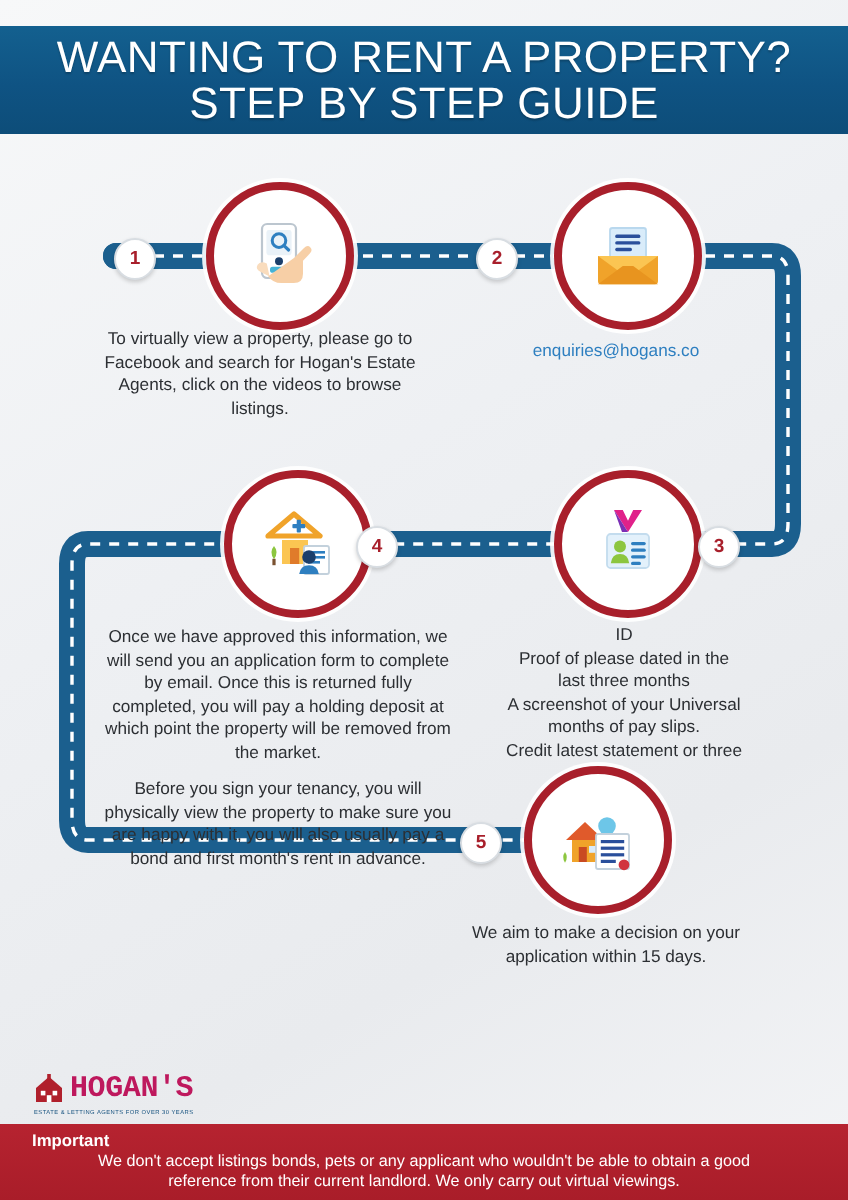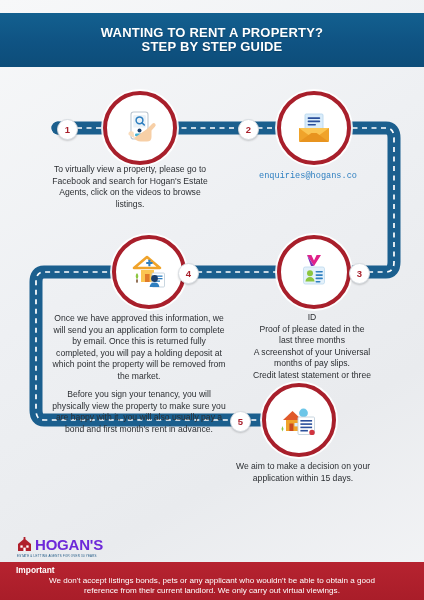--- a/index.html
+++ b/index.html
@@ -11,22 +11,22 @@
 
   .poster{position:absolute;inset:0;}
 
   
   .header-band{
     position:absolute;left:0;top:13px;width:424px;height:54px;
     background:linear-gradient(180deg,#13608f 0%,#0f5383 55%,#0d4d79 100%);
     display:flex;flex-direction:column;align-items:center;justify-content:center;
   }
   .header-band .h1,.header-band .h2{
-    color:#ffffff;font-weight:bold;letter-spacing:.2px;line-height:1.06;
-    font-size:13px;text-align:left;text-shadow:0 1px 1px rgba(0,0,0,.22);
+    color:#ffffff;font-weight:normal;letter-spacing:.2px;line-height:1.06;
+    font-size:22px;text-align:left;text-shadow:0 1px 1px rgba(0,0,0,.22);
   }
 
   
   .road{position:absolute;left:0;top:0;width:424px;height:600px;pointer-events:none;}
 
   
   .node{position:absolute;width:74px;height:74px;border-radius:50%;
     background:#ffffff;border:4px solid #a81f2b;box-sizing:border-box;
     display:flex;align-items:center;justify-content:center;z-index:4;
     box-shadow:0 0 0 2px rgba(255,255,255,.9);}
@@ -35,31 +35,31 @@
   
   .badge{position:absolute;width:19px;height:19px;border-radius:50%;
     background:#ffffff;border:1px solid #d8dde2;z-index:6;
     display:flex;align-items:center;justify-content:center;
     font-size:9.5px;font-weight:bold;color:#a81f2b;
     box-shadow:0 1px 2px rgba(0,0,0,.18);}
 
   
   .cap{position:absolute;z-index:5;text-align:center;color:#2c2f33;
     font-size:8.6px;line-height:1.34;}
-  .cap .em{color:#2e7fc0;font-family:Liberation Mono, monospace;}
+  .cap .em{color:#2e7fc0;}
   .cap .ttl{display:block;}
   .cap p{margin:0;}
   .cap p + p{margin-top:7px;}
 
   
   .logo-wrap{position:absolute;left:17px;top:537px;z-index:5;
     display:flex;flex-direction:column;}
   .logo-row{display:flex;align-items:center;gap:3px;}
-  .logo-name{font-family:Liberation Sans, sans-serif;font-weight:bold;
-    font-size:15px;color:#6d28d9;letter-spacing:-.2px;line-height:1;}
+  .logo-name{font-family:Liberation Mono, monospace;font-weight:bold;
+    font-size:15px;color:#be185d;letter-spacing:-.2px;line-height:1;}
   .logo-tag{font-size:2.9px;color:#13507e;letter-spacing:.25px;
     margin-top:2px;white-space:nowrap;transform-origin:left top;}
 
   .red-band{position:absolute;left:0;top:562px;width:424px;height:38px;
     background:linear-gradient(180deg,#b62330 0%,#a91d29 100%);
     display:flex;flex-direction:column;justify-content:center;
     padding:0 16px;box-sizing:border-box;}
   .red-band .imp{color:#ffffff;font-weight:bold;font-size:8.4px;line-height:1.3;}
   .red-band .body{color:#ffffff;font-size:8.1px;line-height:1.32;text-align:center;}
 </style>

